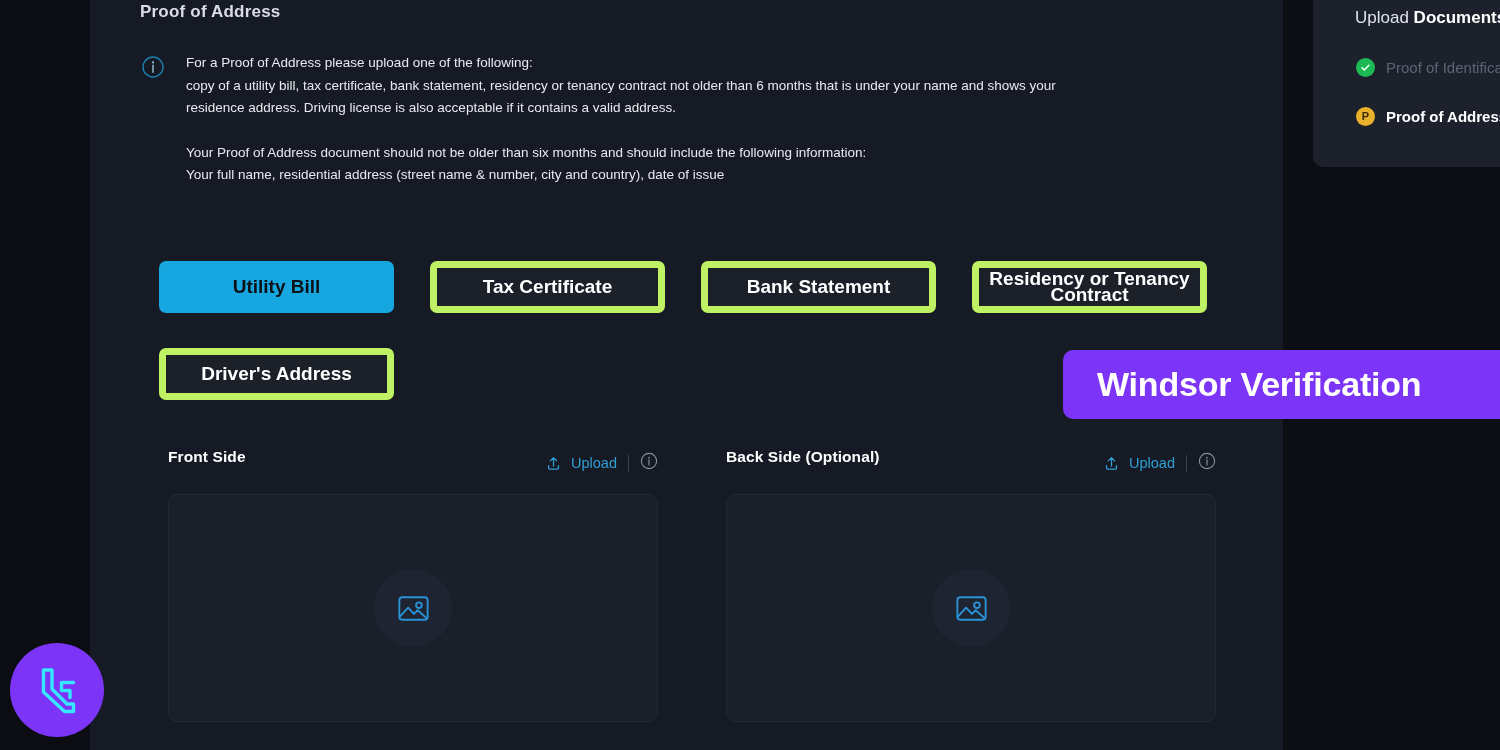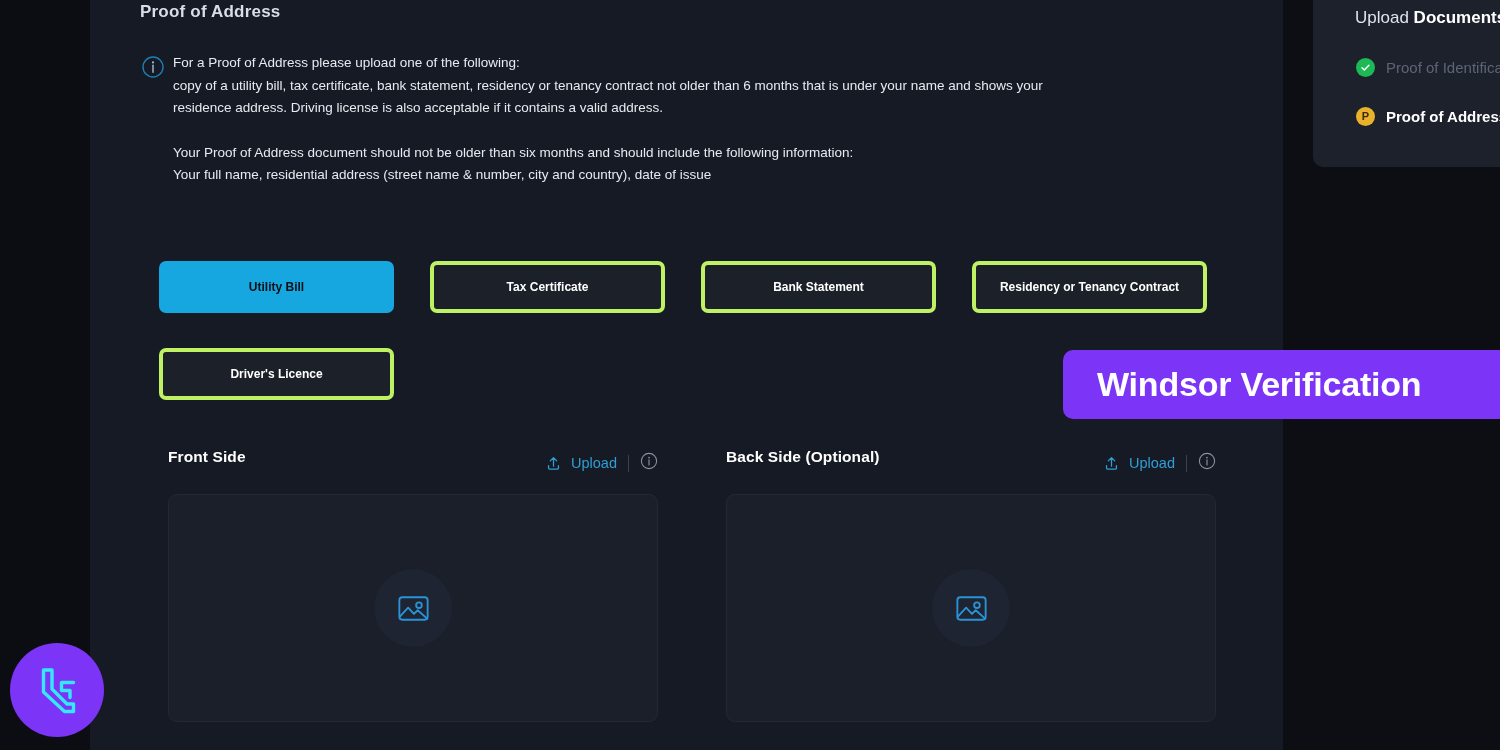--- a/index.html
+++ b/index.html
@@ -46,21 +46,21 @@
     color: #d9dde6;
     letter-spacing: .2px;
   }
 
   
   .info-block {
     position: absolute;
     left: 52px; top: 52px;
     width: 1110px;
     display: flex;
-    gap: 9px;
+    gap: 22px;
   }
   .info-icon {
     flex: 0 0 auto;
     width: 22px; height: 22px;
     margin-top: 4px;
   }
   .info-icon svg { display: block; }
 
   .info-text {
     font-size: 13.5px;
@@ -77,24 +77,24 @@
     left: 69px; top: 261px;
     width: 1130px;
     display: flex;
     flex-wrap: wrap;
     gap: 35px 36px;
   }
   .doc-btn {
     width: 235px;
     height: 52px;
     border-radius: 7px;
-    border: 4px solid #bef264;
+    border: 7px solid #bef264;
     background: #1b2029;
     color: #ffffff;
-    font-size: 12px;
+    font-size: 19px;
     font-weight: 700;
     line-height: 16px;
     text-align: center;
     display: flex;
     align-items: center;
     justify-content: center;
     padding: 0 10px;
     cursor: pointer;
     user-select: none;
   }
@@ -283,21 +283,21 @@
         <p class="para">Your Proof of Address document should not be older than six months and should include the following information:</p>
         <p class="para">Your full name, residential address (street name &amp; number, city and country), date of issue</p>
       </div>
     </div>
 
     <div class="doc-types">
       <div class="doc-btn active">Utility Bill</div>
       <div class="doc-btn">Tax Certificate</div>
       <div class="doc-btn">Bank Statement</div>
       <div class="doc-btn">Residency or Tenancy Contract</div>
-      <div class="doc-btn">Driver's Licence</div>
+      <div class="doc-btn">Driver's Address</div>
     </div>
 
     <div class="side-col front">
       <div class="side-head">
         <span class="side-label">Front Side</span>
         <div class="side-actions">
           <span class="upload-link">
             <span>
               <svg width="17" height="17" viewBox="0 0 20 20">
                 <path d="M10 13.2 V3.4 M6.2 6.9 L10 3.1 L13.8 6.9" fill="none" stroke="#2f9fd6" stroke-width="1.5" stroke-linecap="round" stroke-linejoin="round"></path>

